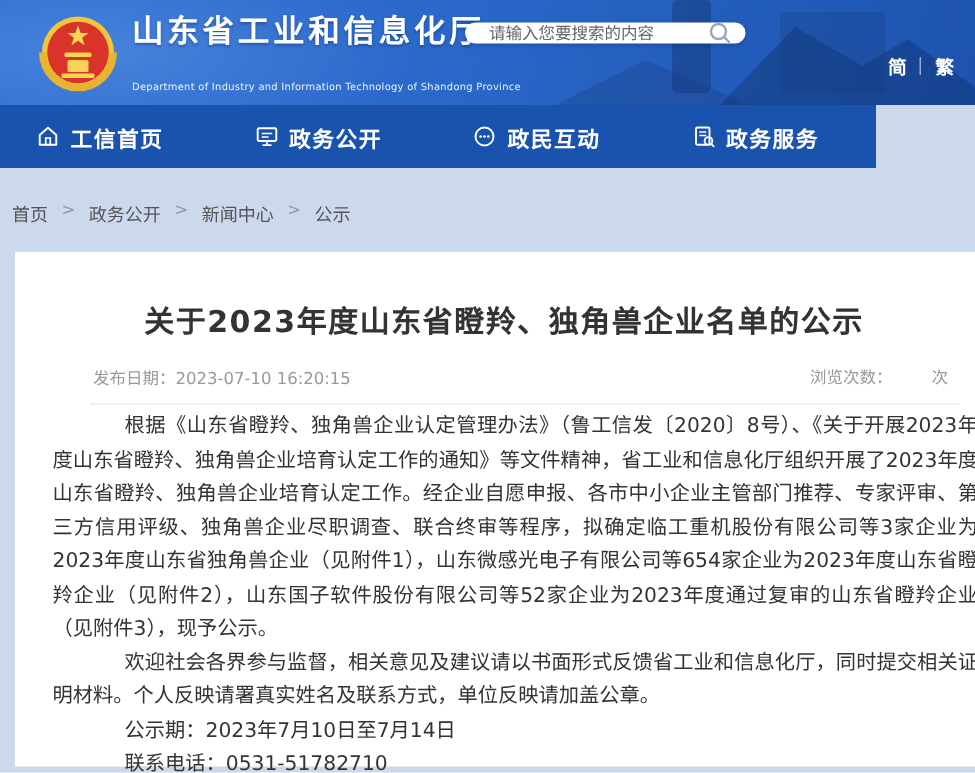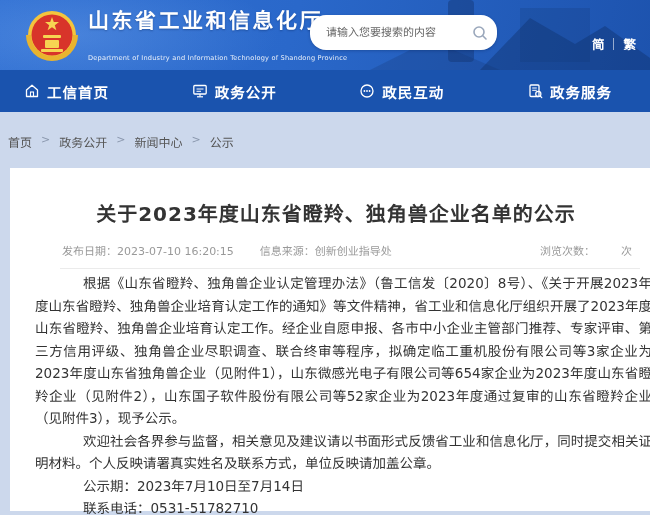--- a/index.html
+++ b/index.html
@@ -27,41 +27,41 @@
   .logo-link { position:absolute; left:26px; top:8px; display:flex; align-items:center; cursor:pointer; }
   .emblem { width:52px; height:52px; flex:0 0 auto; }
   .title-block { margin-left:10px; color:#fff; }
   .site-title {
     font-size:21px; font-weight:bold; letter-spacing:2.5px; line-height:26px;
     text-shadow:0 1px 2px rgba(0,30,80,.35); white-space:nowrap;
   }
   .site-subtitle { font-size:6.6px; letter-spacing:.2px; opacity:.9; margin-top:20px; white-space:nowrap; }
 
   .search-box {
-    position:absolute; left:310px; top:15px; width:187px; height:35px;
+    position:absolute; left:310px; top:15px; width:187px; height:14px;
     background:#fff; border-radius:16px; display:flex; align-items:center;
     padding:0 10px 0 16px; box-shadow:0 1px 3px rgba(0,20,60,.25);
   }
   .search-input {
     flex:1; border:none; outline:none; background:transparent;
     font-size:11px; color:#333; font-family:inherit;
   }
   .search-input::placeholder { color:#666; opacity:1; }
   .search-btn { width:18px; height:18px; flex:0 0 auto; cursor:pointer; display:flex; align-items:center; justify-content:center; }
 
   .lang-switch {
     position:absolute; right:12px; top:34px; display:flex; align-items:center;
     color:#fff; font-size:12.5px; font-weight:bold;
   }
   .lang-btn { cursor:pointer; padding:0 2px; }
   .lang-divider { margin:0 7px; width:1px; height:12px; background:rgba(255,255,255,.55); }
 
   
   .nav {
-    position:absolute; left:0; top:70px; width:650px; height:42px;
+    position:absolute; left:0; top:70px; width:584px; height:42px;
     background:#1a53ae; display:flex; align-items:center;
     justify-content:space-between; padding:0 38px 0 24px;
   }
   .nav-item { display:flex; align-items:center; gap:7px; color:#fff; cursor:pointer; }
   .nav-item .icon { display:flex; align-items:center; }
   .nav-label { font-size:14.5px; font-weight:600; letter-spacing:1px; white-space:nowrap; }
 
   
   .breadcrumb {
     position:absolute; left:8px; top:133px; display:flex; align-items:flex-start;
@@ -203,23 +203,20 @@
   </div>
 
   <div class="card">
     <h1 class="article-title">关于2023年度山东省瞪羚、独角兽企业名单的公示</h1>
 
     <div class="meta-row">
       <div class="meta-left">
         <span class="meta-item">
           <span>发布日期：</span><span>2023-07-10 16:20:15</span>
         </span>
-        <span class="meta-item">
-          <span>信息来源：</span><span>创新创业指导处</span>
-        </span>
       </div>
       <div class="meta-views">
         <span>浏览次数：</span><span class="views-suffix">次</span>
       </div>
     </div>
 
     <div class="divider"></div>
 
     <div class="article-body">
       <p>根据《山东省瞪羚、独角兽企业认定管理办法》（鲁工信发〔2020〕8号）、《关于开展2023年度山东省瞪羚、独角兽企业培育认定工作的通知》等文件精神，省工业和信息化厅组织开展了2023年度山东省瞪羚、独角兽企业培育认定工作。经企业自愿申报、各市中小企业主管部门推荐、专家评审、第三方信用评级、独角兽企业尽职调查、联合终审等程序，拟确定临工重机股份有限公司等3家企业为2023年度山东省独角兽企业（见附件1），山东微感光电子有限公司等654家企业为2023年度山东省瞪羚企业（见附件2），山东国子软件股份有限公司等52家企业为2023年度通过复审的山东省瞪羚企业（见附件3），现予公示。</p>

